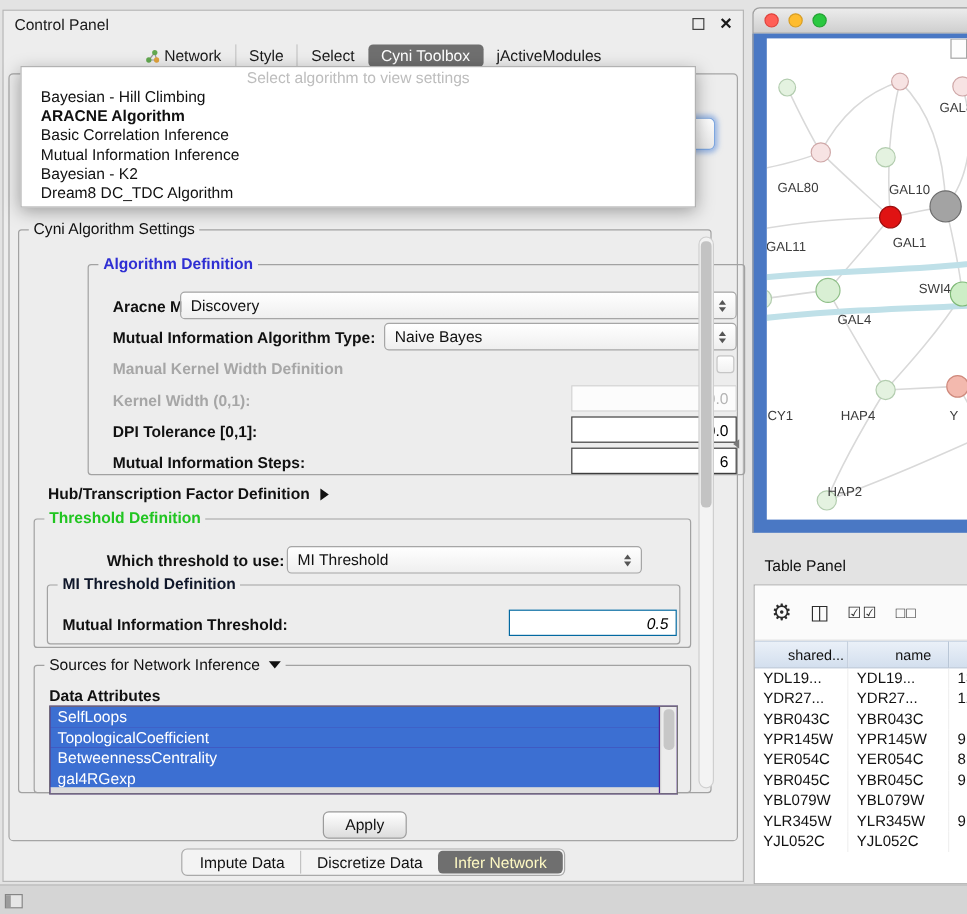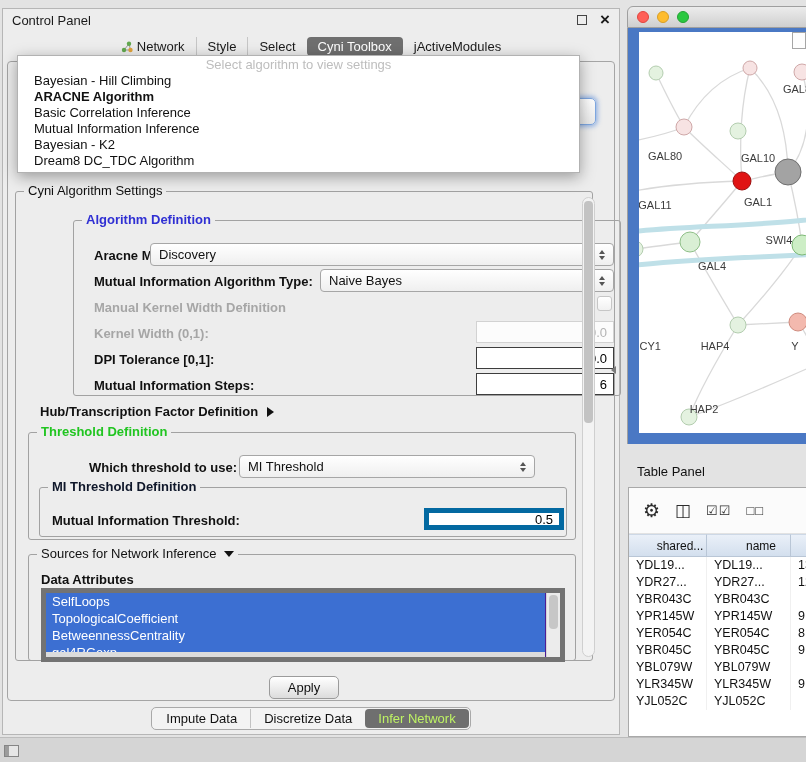--- a/index.html
+++ b/index.html
@@ -52,42 +52,42 @@
 .stepper .dn{border-top:4px solid #555;}
 #combo-aracne{left:76px;top:22px;width:464px;}
 #combo-mitype{left:246px;top:48px;width:294px;}
 #combo-which{left:210px;top:22px;width:296px;}
 
 #chk-manual{position:absolute;left:523px;top:75px;width:15px;height:15px;border:1px solid #c6c6c6;border-radius:3px;background:linear-gradient(#fff,#f1f1f1);}
 .field{position:absolute;height:22px;width:138px;text-align:right;padding:0 6px;font-size:13px;font-family:inherit;background:#fff;outline:none;}
 #field-kernel{left:402px;top:100px;border:1px solid #d2d2d2;color:#b4b4b4;background:#fcfcfc;}
 #field-dpi{left:402px;top:126px;border:1px solid #3d3d3d;}
 #field-steps{left:402px;top:152px;border:1px solid #3d3d3d;}
-#field-mithr{left:384px;top:20px;width:140px;border:5px solid #0369a1;height:22px;position:absolute;}
+#field-mithr{left:384px;top:20px;width:140px;border:1px solid #0369a1;height:22px;position:absolute;font-style:italic;}
 
 #hub-row{position:absolute;left:24px;top:212px;display:flex;align-items:center;gap:9px;font-weight:bold;}
 .tri-right{width:0;height:0;border-top:5px solid transparent;border-bottom:5px solid transparent;border-left:7px solid #111;}
 .tri-down{width:0;height:0;border-left:5px solid transparent;border-right:5px solid transparent;border-top:6px solid #111;}
 
-#attr-list{position:absolute;left:12px;top:33px;width:524px;height:74px;background:#4c1d95;border:5px solid #737373;overflow:hidden;}
+#attr-list{position:absolute;left:12px;top:33px;width:524px;height:74px;background:#4c1d95;border:1px solid #737373;overflow:hidden;}
 .attr-item{height:17px;line-height:17px;padding-left:6px;width:calc(100% - 15px);overflow:hidden;white-space:nowrap;}
 .attr-item.selected{background:#3c6fd2;color:#fff;}
 #attr-scroll{position:absolute;right:0;top:0;width:14px;height:100%;background:#ececec;border-left:1px solid #d4d4d4;}
 #attr-scroll-thumb{position:absolute;left:2px;top:2px;width:9px;height:34px;background:#c7c7c7;border-radius:4px;}
 #attr-hscroll{position:absolute;left:0;bottom:0;width:calc(100% - 15px);height:5px;background:#dcdcdc;}
 
 #v-scroll{position:absolute;left:579px;top:188px;width:13px;height:460px;background:#f3f3f3;border:1px solid #cfcfcf;border-radius:7px;}
 #v-thumb{position:absolute;left:1px;top:3px;width:9px;height:222px;background:#c3c3c3;border-radius:4px;}
 
 #apply-btn{position:absolute;left:266px;top:667px;width:70px;height:23px;border:1px solid #9b9b9b;border-radius:5px;background:linear-gradient(#ffffff,#dcdcdc);display:flex;align-items:center;justify-content:center;}
 #bottom-tab-bar{position:absolute;left:0;top:698px;width:100%;display:flex;justify-content:center;}
 #seg-wrap{display:flex;border:1px solid #a9a9a9;border-radius:5px;background:#f3f3f3;padding:1px;}
 .seg{padding:2px 13px;}
 .seg+.seg{border-left:1px solid #c2c2c2;}
-.seg.active{background:#6f6f6f;color:#bef264;border-radius:4px;border-left:none;}
+.seg.active{background:#6f6f6f;color:#fef9c3;border-radius:4px;border-left:none;}
 
 #collapse-arrow{position:absolute;left:611px;top:366px;width:0;height:0;border-top:4px solid transparent;border-bottom:4px solid transparent;border-right:5px solid #7a7a7a;}
 
 
 #popup{position:absolute;left:17px;top:55px;width:563px;height:118px;background:#fff;border:1px solid #b2b2b2;box-shadow:0 4px 14px rgba(0,0,0,.35);z-index:60;}
 #popup-placeholder{height:17px;line-height:17px;text-align:center;color:#bdbdbd;}
 .popup-item{height:16px;line-height:16px;padding-left:16px;}
 .popup-item.selected{font-weight:bold;}
 
 

